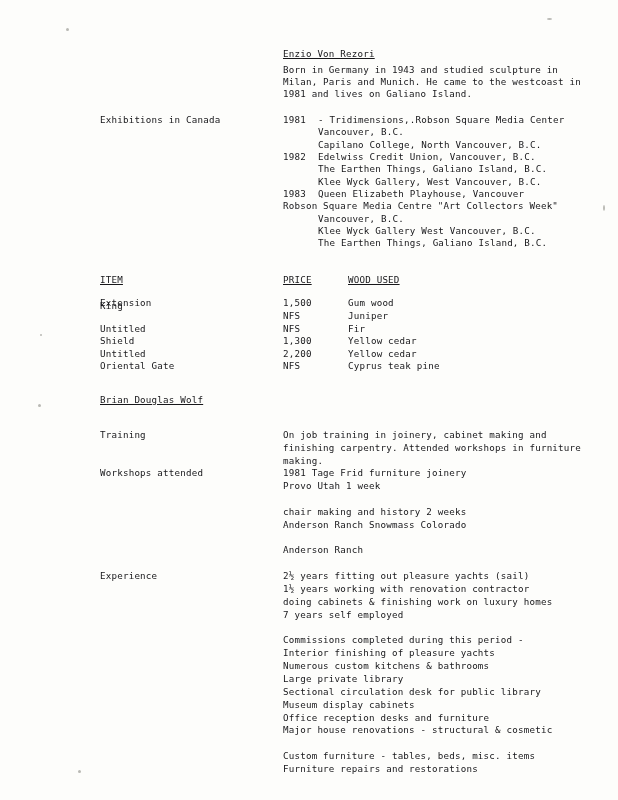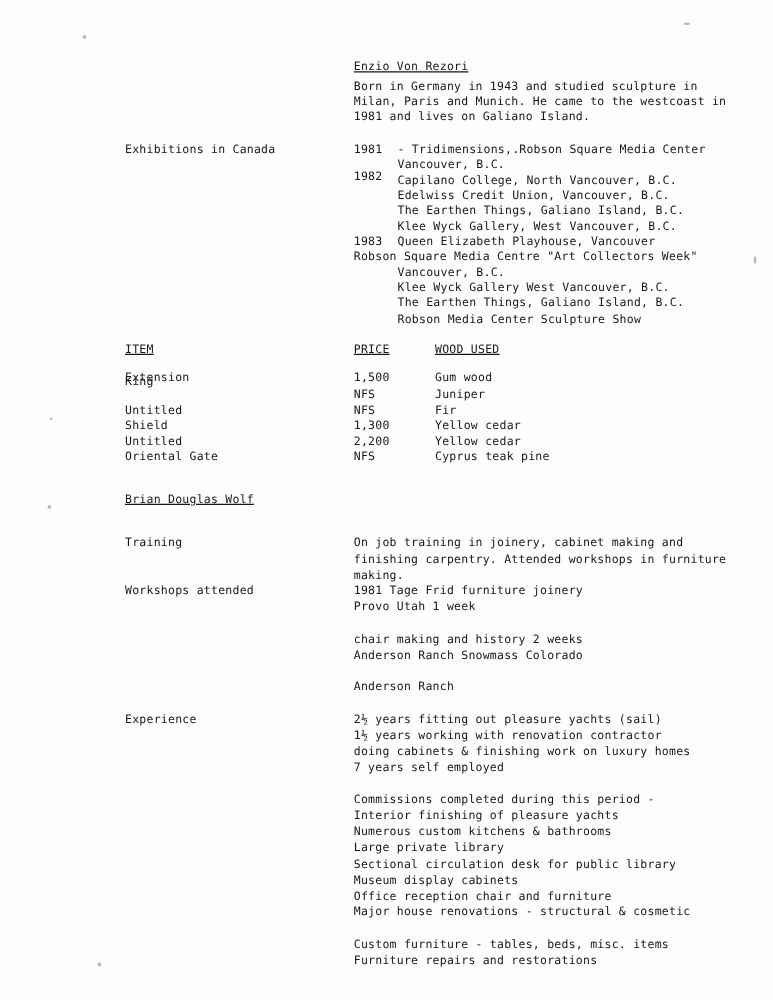--- a/index.html
+++ b/index.html
@@ -91,35 +91,34 @@
 
     <div class="row name-heading" style="top:48px;">Enzio Von Rezori</div>
 
     <div class="row body-col" style="top:64px;">Born in Germany in 1943 and studied sculpture in</div>
     <div class="row body-col" style="top:76px;">Milan, Paris and Munich. He came to the westcoast in</div>
     <div class="row body-col" style="top:88px;">1981 and lives on Galiano Island.</div>
 
     <div class="row label-col" style="top:114px;">Exhibitions in Canada</div>
 
     <div class="row year-col" style="top:114px;">1981</div>
-    <div class="row year-col" style="top:136px;">1982</div>
+    <div class="row year-col" style="top:151px;">1982</div>
     <div class="row year-col" style="top:188px;">1983</div>
 
     <div class="row ent-col" style="top:114px;">- Tridimensions,.Robson Square Media Center</div>
     <div class="row ent-col" style="top:126px;">Vancouver, B.C.</div>
     <div class="row ent-col" style="top:139px;">Capilano College, North Vancouver, B.C.</div>
     <div class="row ent-col" style="top:151px;">Edelwiss Credit Union, Vancouver, B.C.</div>
     <div class="row ent-col" style="top:163px;">The Earthen Things, Galiano Island, B.C.</div>
     <div class="row ent-col" style="top:176px;">Klee Wyck Gallery, West Vancouver, B.C.</div>
     <div class="row ent-col" style="top:188px;">Queen Elizabeth Playhouse, Vancouver</div>
     <div class="row body-col" style="top:200px;">Robson Square Media Centre "Art Collectors Week"</div>
     <div class="row ent-col" style="top:213px;">Vancouver, B.C.</div>
     <div class="row ent-col" style="top:225px;">Klee Wyck Gallery West Vancouver, B.C.</div>
     <div class="row ent-col" style="top:237px;">The Earthen Things, Galiano Island, B.C.</div>
-    <div class="row ent-col" style="top:250px;">Robson Media Center Sculpture Show</div>
 
     <div class="row item-col colhead" style="top:274px;">ITEM</div>
     <div class="row price-col colhead" style="top:274px;">PRICE</div>
     <div class="row wood-col colhead" style="top:274px;">WOOD USED</div>
 
     <div class="row item-col" style="top:297px;">Extension</div>
     <div class="row price-col" style="top:297px;">1,500</div>
     <div class="row wood-col" style="top:297px;">Gum wood</div>
 
     <div class="row item-col" style="top:300px;">King</div>
@@ -161,19 +160,19 @@
     <div class="row body-col" style="top:583px;">1½ years working with renovation contractor</div>
     <div class="row body-col" style="top:596px;">doing cabinets &amp; finishing work on luxury homes</div>
     <div class="row body-col" style="top:609px;">7 years self employed</div>
 
     <div class="row body-col" style="top:634px;">Commissions completed during this period -</div>
     <div class="row body-col" style="top:647px;">Interior finishing of pleasure yachts</div>
     <div class="row body-col" style="top:660px;">Numerous custom kitchens &amp; bathrooms</div>
     <div class="row body-col" style="top:673px;">Large private library</div>
     <div class="row body-col" style="top:686px;">Sectional circulation desk for public library</div>
     <div class="row body-col" style="top:699px;">Museum display cabinets</div>
-    <div class="row body-col" style="top:712px;">Office reception chair and furniture</div>
+    <div class="row body-col" style="top:712px;">Office reception desks and furniture</div>
     <div class="row body-col" style="top:724px;">Major house renovations - structural &amp; cosmetic</div>
     <div class="row body-col" style="top:750px;">Custom furniture - tables, beds, misc. items</div>
     <div class="row body-col" style="top:763px;">Furniture repairs and restorations</div>
 
   </div>
 </div>
 
 </body></html>

